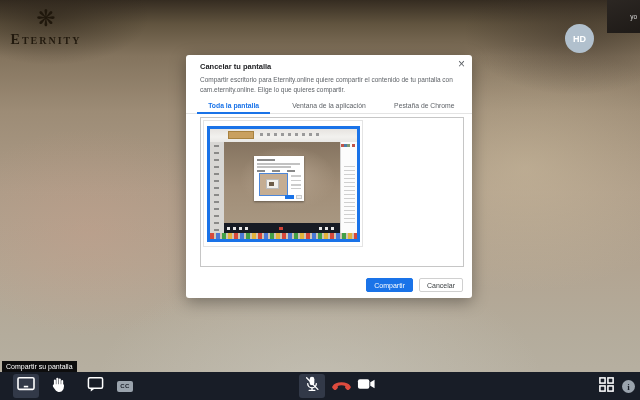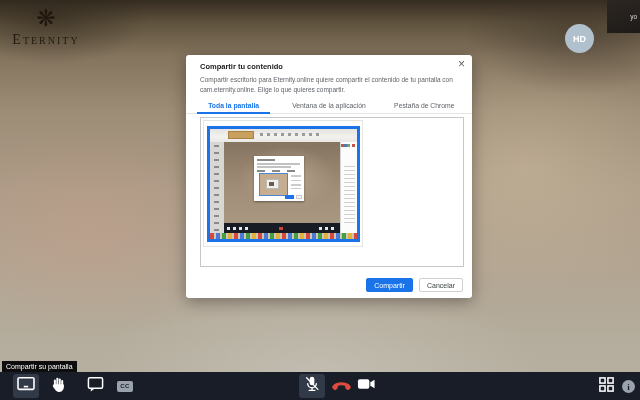--- a/index.html
+++ b/index.html
@@ -14,21 +14,21 @@
       radial-gradient(280px 190px at 82% 42%, rgba(214,198,166,.42), transparent 65%),
       radial-gradient(320px 170px at 50% 96%, rgba(205,203,193,.5), transparent 70%),
       linear-gradient(180deg, #352c21 0%, #61543f 6%, #84745e 14%, #9d8c76 28%, #ad9c88 48%, #b2a491 66%, #b4ac9c 84%, #b8b2a4 100%);
   }
   
   .brand{position:absolute;left:6px;top:6px;width:80px;color:#1d150a;}
   .brand-emblem{font-size:23px;line-height:24px;text-align:center;width:80px;opacity:.92;}
   .brand-word{
     font-family:"Liberation Serif",serif;font-variant:small-caps;
     font-size:14px;letter-spacing:2px;text-align:center;width:80px;margin-top:2px;
-    font-weight:400;opacity:.92;
+    font-weight:700;opacity:.92;
   }
   
   .hd-badge{
     position:absolute;left:565px;top:24px;width:29px;height:29px;border-radius:50%;
     background:#b1c0cd;color:#fff;font-size:9px;font-weight:bold;
     display:flex;align-items:center;justify-content:center;
   }
   .self-view{
     position:absolute;left:607px;top:0;width:33px;height:33px;
     background:linear-gradient(160deg,#2c2723,#1e1a17);
@@ -112,21 +112,21 @@
   </div>
 
   <div class="hd-badge">HD</div>
 
   <div class="self-view">
     <span>yo</span>
   </div>
 
   <div class="dialog">
     <div class="dialog-close">×</div>
-    <div class="dialog-title">Compartir tu contenido</div>
+    <div class="dialog-title">Cancelar tu pantalla</div>
     <div class="dialog-desc">Compartir escritorio para Eternity.online quiere compartir el contenido de tu pantalla con cam.eternity.online. Elige lo que quieres compartir.</div>
 
     <div class="tabs">
       <div class="tab active">Toda la pantalla</div>
       <div class="tab">Ventana de la aplicación</div>
       <div class="tab">Pestaña de Chrome</div>
     </div>
 
     <div class="preview-panel">
       <div class="thumb-cell">

